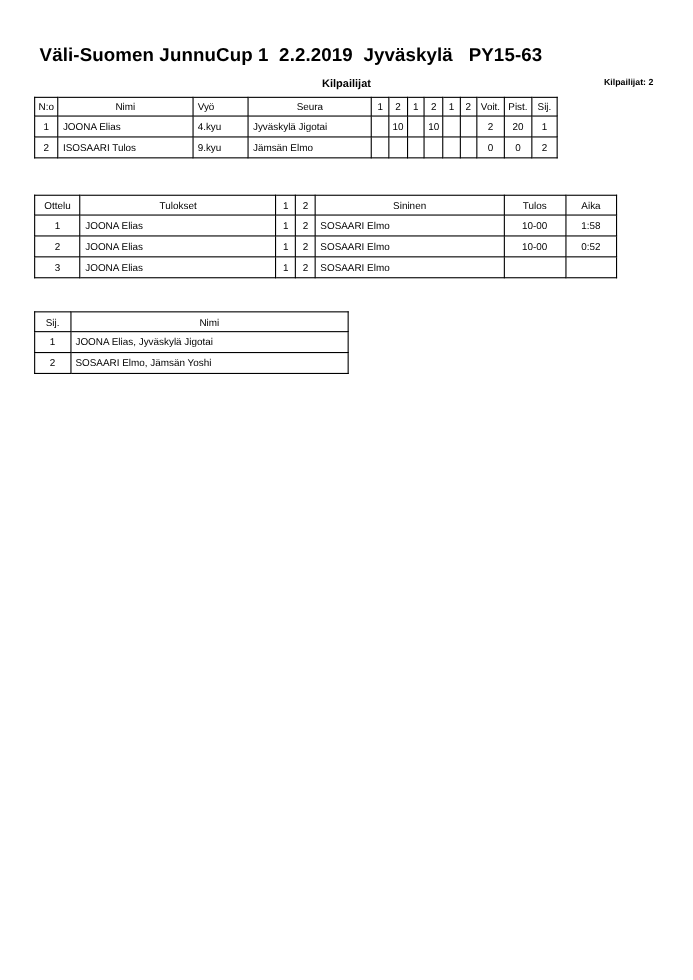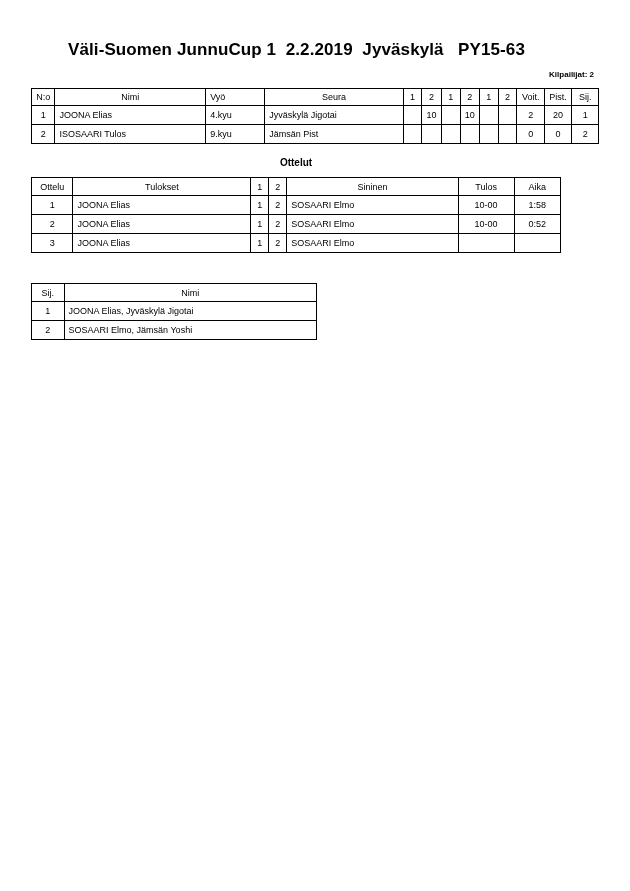--- a/index.html
+++ b/index.html
@@ -28,21 +28,20 @@
     top: 40px;
     width: 558px;
     display: flex;
     align-items: baseline;
   }
   .doc-title {
     font-size: 17px;
     font-weight: bold;
     letter-spacing: 0.1px;
     white-space: pre;
-    margin-left: 32px;
   }
   .subtitle-row {
     position: absolute;
     left: 36px;
     top: 66px;
     width: 558px;
     text-align: center;
   }
   .subtitle {
     font-size: 10px;
@@ -76,21 +75,21 @@
   .pad-l { padding-left: 4px; text-align: left; }
   .ctr { text-align: center; }
 
   
   .competitors {
     position: absolute;
     left: 31px;
     top: 88px;
     width: 568px;
   }
-  .competitors table { width: 568px; }
+  .competitors table { width: 476px; }
   .competitors th { height: 16px; font-size: 9px; }
   .competitors td { height: 18px; }
 
   .col-no      { width: 24px; }
   .col-nimi    { width: 164px; }
   .col-vyo     { width: 60px; margin-top: 12px; }
   .col-seura   { width: 150px; }
   .col-r       { width: 20px; }
   .col-voit    { width: 28px; }
   .col-pist    { width: 28px; }
@@ -147,20 +146,23 @@
 </style>
 </head>
 <body>
 
 <div class="page">
 
   <div class="title-row">
     <span class="doc-title">Väli-Suomen JunnuCup 1  2.2.2019  Jyväskylä   PY15-63</span>
   </div>
 
+  <div class="subtitle-row">
+    <span class="subtitle">Kilpailijat</span>
+  </div>
 
   <div class="count-row">Kilpailijat: 2</div>
 
   <div class="competitors">
     <table>
       <thead>
         <tr>
           <th class="col-no ctr">N:o</th>
           <th class="col-nimi ctr">Nimi</th>
           <th class="col-vyo pad-l">Vyö</th>
@@ -189,36 +191,35 @@
           <td class="col-r ctr"></td>
           <td class="col-r ctr"></td>
           <td class="col-voit ctr">2</td>
           <td class="col-pist ctr">20</td>
           <td class="col-sij ctr">1</td>
         </tr>
         <tr>
           <td class="col-no ctr">2</td>
           <td class="col-nimi pad-l">ISOSAARI Tulos</td>
           <td class="col-vyo pad-l">9.kyu</td>
-          <td class="col-seura pad-l">Jämsän Pist</td>
+          <td class="col-seura pad-l">Jämsän Elmo</td>
           <td class="col-r ctr"></td>
           <td class="col-r ctr"></td>
           <td class="col-r ctr"></td>
           <td class="col-r ctr"></td>
           <td class="col-r ctr"></td>
           <td class="col-r ctr"></td>
           <td class="col-voit ctr">0</td>
           <td class="col-pist ctr">0</td>
           <td class="col-sij ctr">2</td>
         </tr>
       </tbody>
     </table>
   </div>
 
-  <div class="matches-heading">Ottelut</div>
 
   <div class="matches">
     <table>
       <thead>
         <tr>
           <th class="m-ottelu ctr">Ottelu</th>
           <th class="m-valk ctr">Tulokset</th>
           <th class="m-p1 ctr">1</th>
           <th class="m-p2 ctr">2</th>
           <th class="m-sin ctr">Sininen</th>

